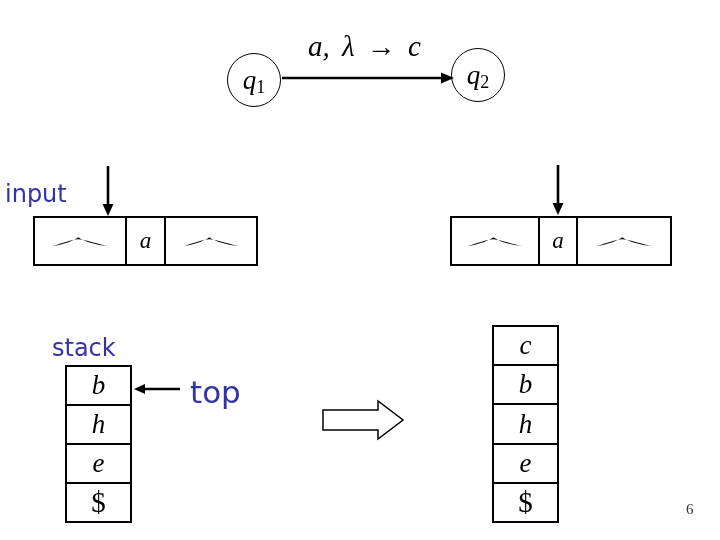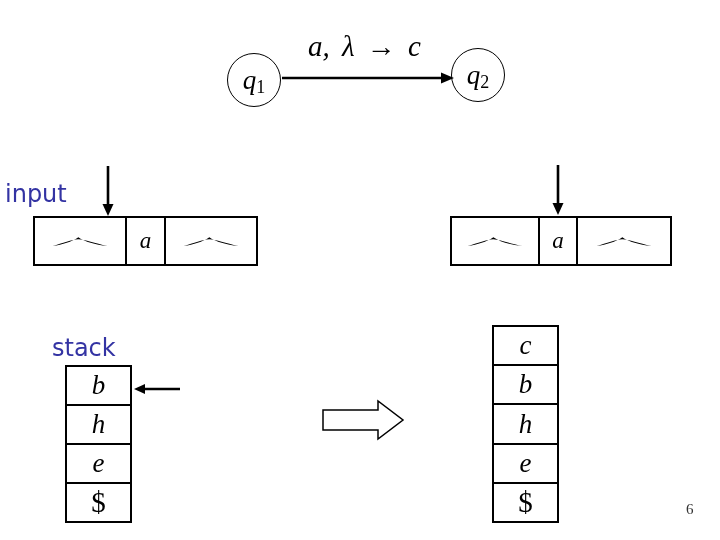--- a/index.html
+++ b/index.html
@@ -101,20 +101,21 @@
     <div class="scell">h</div>
     <div class="scell">e</div>
     <div class="scell">$</div>
   </div>
 
   <svg class="abs" style="left:134px;top:382px;" width="48" height="14">
     <line x1="9" y1="7" x2="46" y2="7" stroke="#000" stroke-width="2.4"></line>
     <polygon points="0,7 11,2 11,12" fill="#000"></polygon>
   </svg>
 
+  <div class="blue-lbl" style="left:190px;top:377px;font-size:31px;">top</div>
 
   <svg class="abs" style="left:322px;top:399px;" width="84" height="44">
     <polygon points="1,11 56,11 56,2 81,21 56,40 56,31 1,31" fill="#fff" stroke="#000" stroke-width="1.5"></polygon>
   </svg>
 
   <div class="stack" style="left:492px;top:325px;height:198px;">
     <div class="scell">c</div>
     <div class="scell">b</div>
     <div class="scell">h</div>
     <div class="scell">e</div>

